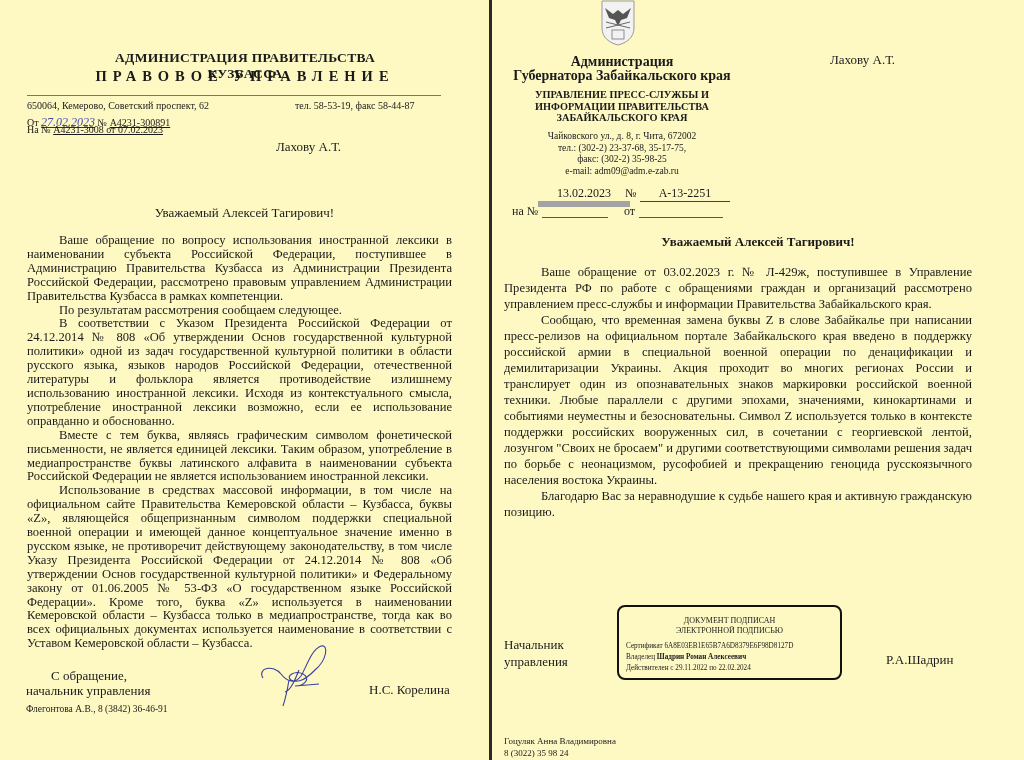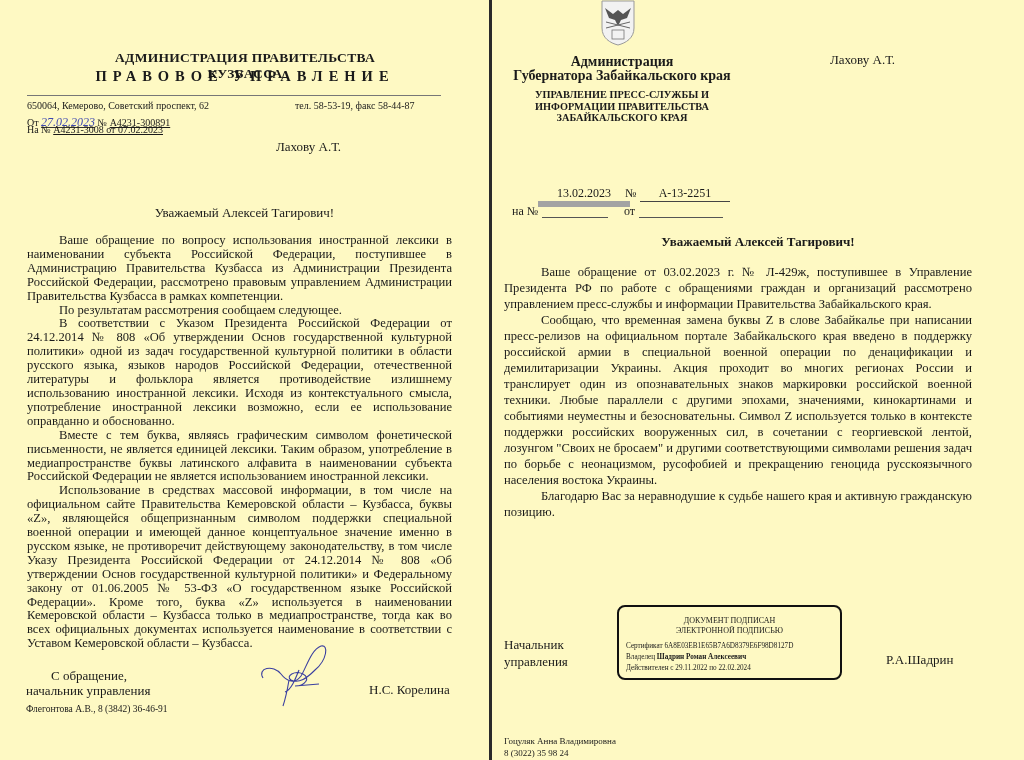--- a/index.html
+++ b/index.html
@@ -101,20 +101,26 @@
     <line x1="7" y1="22" x2="31" y2="28" stroke="#666" stroke-width="1"></line>
     <rect x="13" y="30" width="12" height="9" fill="none" stroke="#777" stroke-width="0.8"></rect>
   </svg>
   <div class="r-org1">Администрация</div>
   <div class="r-org2">Губернатора Забайкальского края</div>
   <div class="r-dept">
     <div>УПРАВЛЕНИЕ ПРЕСС-СЛУЖБЫ И</div>
     <div>ИНФОРМАЦИИ ПРАВИТЕЛЬСТВА</div>
     <div>ЗАБАЙКАЛЬСКОГО КРАЯ</div>
   </div>
+  <div class="r-contact">
+    <div>Чайковского ул., д. 8, г. Чита, 672002</div>
+    <div>тел.: (302-2) 23-37-68, 35-17-75,</div>
+    <div>факс: (302-2) 35-98-25</div>
+    <div>e-mail: adm09@adm.e-zab.ru</div>
+  </div>
   <div class="r-regline r-reg-date">13.02.2023</div>
   <div class="r-regline r-reg-no">№</div>
   <div class="r-regline r-reg-num">А-13-2251</div>
   <div class="r-ref" style="left:20px;">на №</div>
   <div class="r-ref-line" style="left:50px;width:66px;"></div>
   <div class="r-ref" style="left:132px;">от</div>
   <div class="r-ref-line" style="left:147px;width:84px;"></div>
   <div class="r-addressee">Лахову А.Т.</div>
   <div class="r-salute">Уважаемый Алексей Тагирович!</div>
   <div class="r-body">

